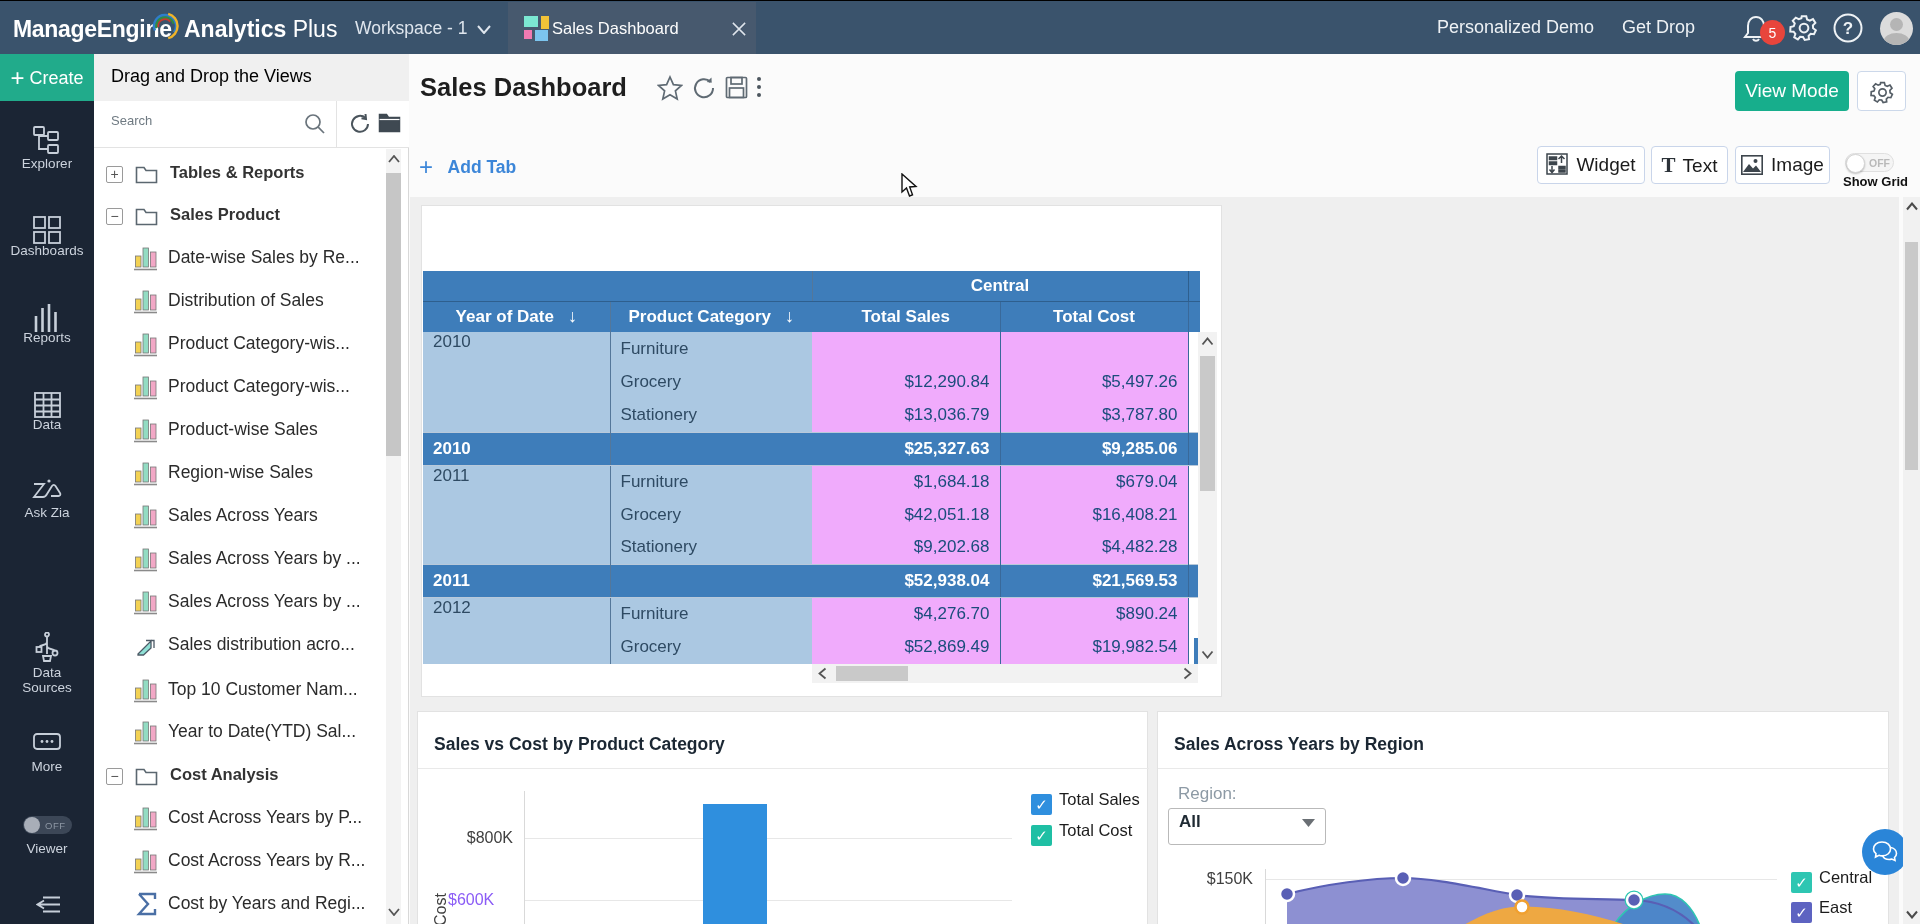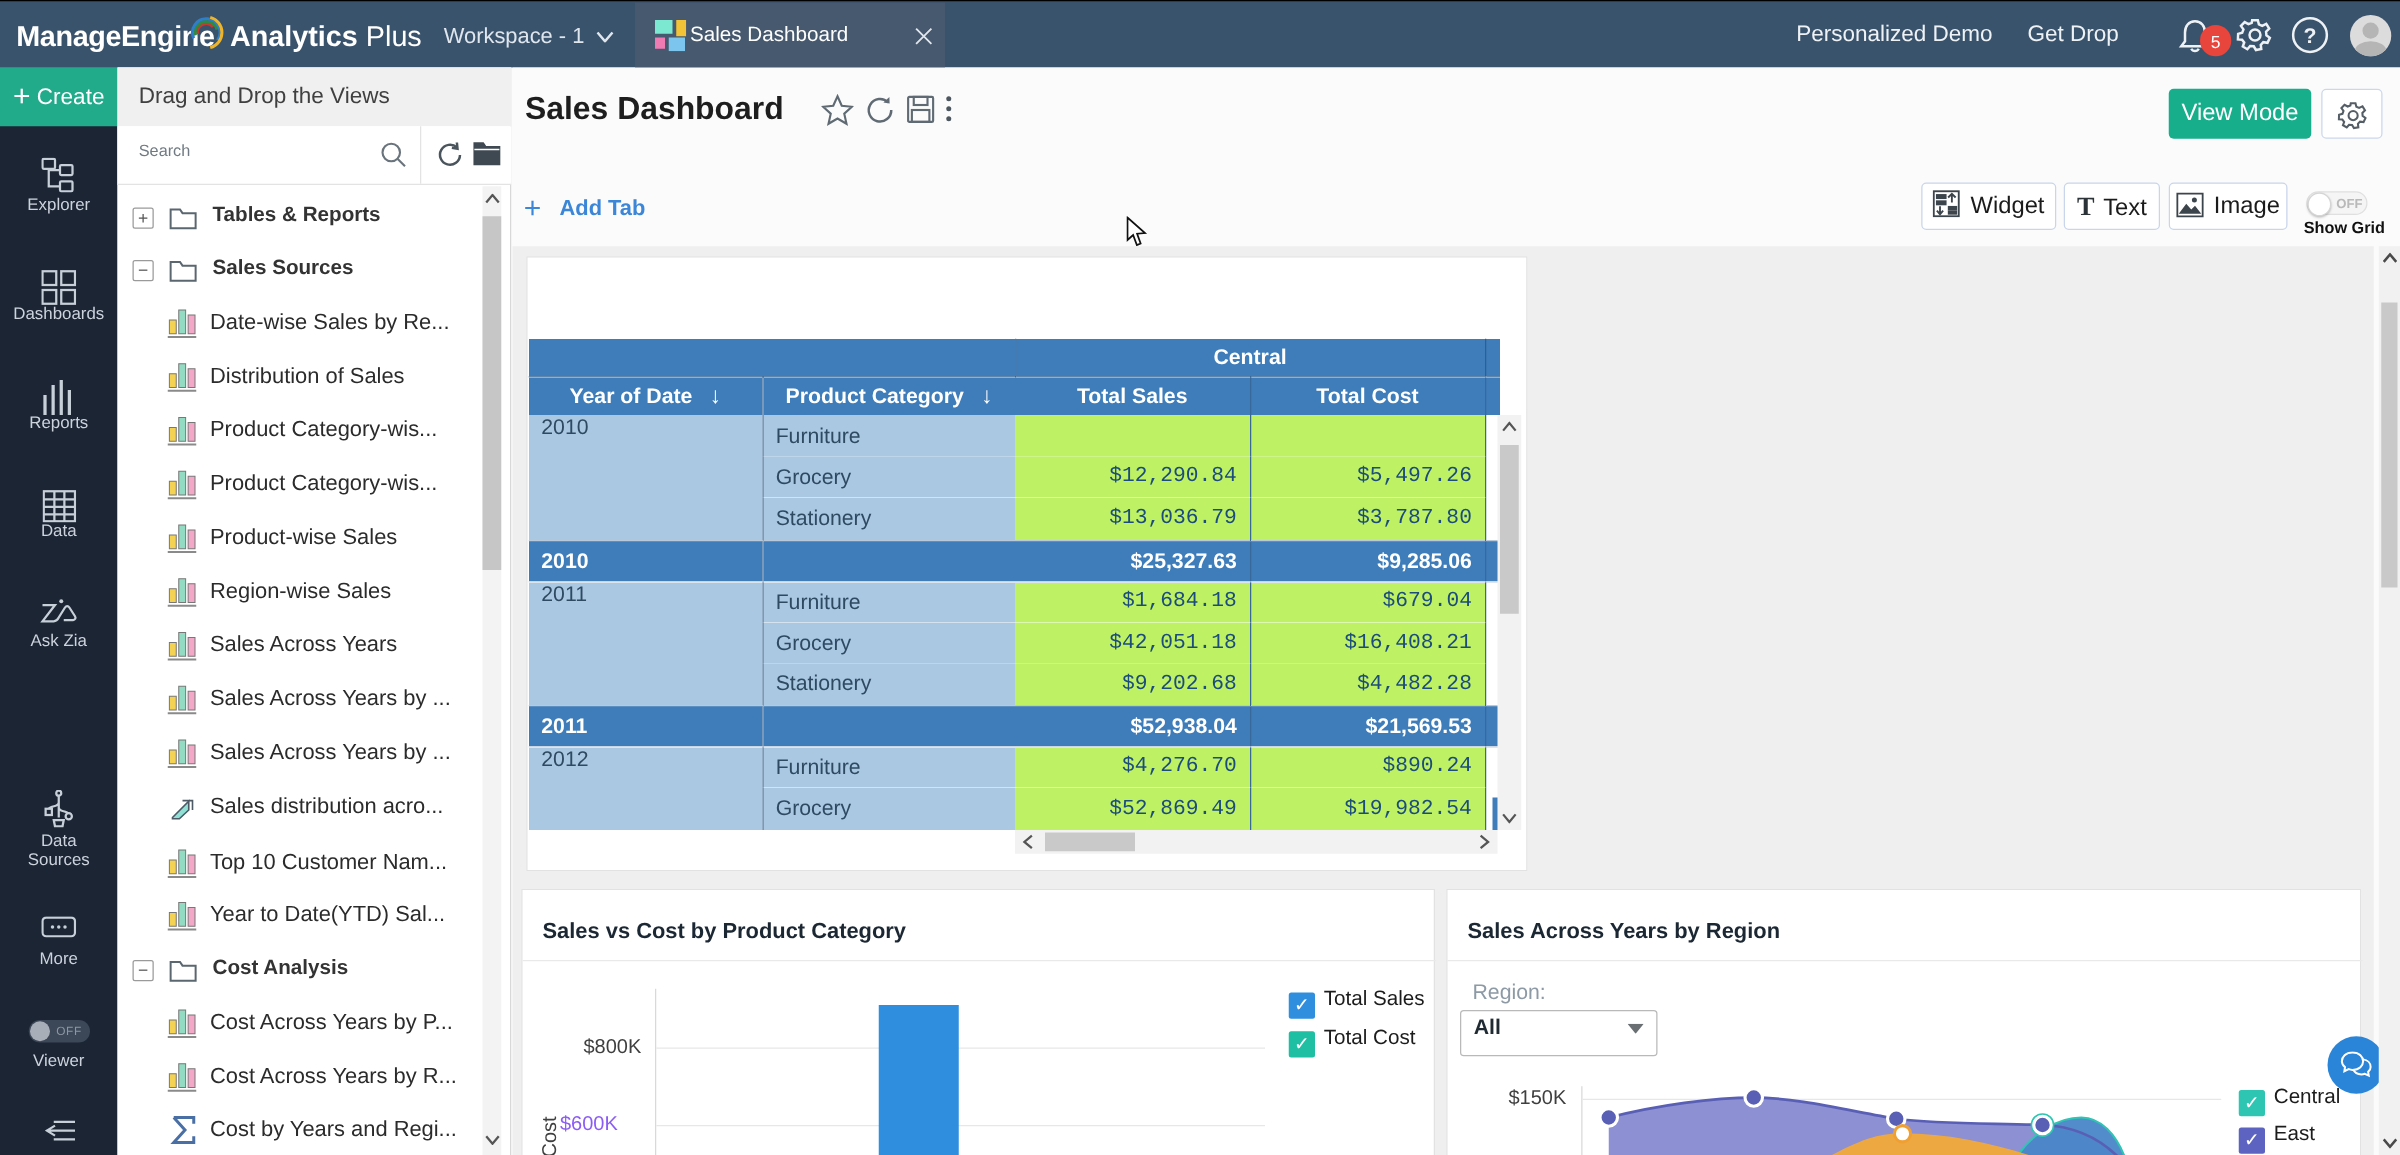--- a/index.html
+++ b/index.html
@@ -18,21 +18,21 @@
 .topright { position:absolute; top:16px; font-size:18px; color:#eef2f5; }
 
 
 #sidebar { position:absolute; left:0; top:54px; width:94px; height:870px; background:#1b2534; }
 #createbtn { position:absolute; left:0; top:0; width:94px; height:47px; background:#21ab8b; color:#fff; font-size:18px; line-height:47px; text-align:center; }
 .sbitem { position:absolute; width:94px; text-align:center; color:#ccd3dd; font-size:13.5px; }
 
 
 #lpanel { position:absolute; left:94px; top:54px; width:315px; height:870px; background:#fff; border-right:1px solid #d8d8d8; }
 #lphead { position:absolute; left:0; top:0; width:315px; height:47px; background:#f0f0f0; }
-#lphead span { position:absolute; left:17px; top:12px; font-size:18px; color:#404040; }
+#lphead span { position:absolute; left:17px; top:12px; font-size:18px; color:#000000; }
 #searchrow { position:absolute; left:0; top:47px; width:315px; height:47px; border-bottom:1px solid #e3e3e3; background:#fff; }
 #searchrow .ph { position:absolute; left:17px; top:12px; font-size:13px; color:#6f7a82; }
 .tree { position:absolute; left:0; top:0; width:315px; }
 .trow { position:absolute; left:0; width:300px; height:43px; }
 .trow .txt { position:absolute; left:74px; top:10px; font-size:17.5px; color:#2b2b2b; white-space:nowrap; }
 .trow.folder .txt { font-weight:700; color:#333; font-size:16.5px; }
 .trow .box { position:absolute; left:12px; top:13px; width:17px; height:17px; border:1px solid #9a9a9a; border-radius:2px; color:#555; font-size:14px; line-height:15px; text-align:center; background:#fff; }
 .trow .fold { position:absolute; left:41px; top:12px; }
 .trow .icon { position:absolute; left:40px; top:9px; }
 #lscroll { position:absolute; right:7px; top:95px; width:15px; height:775px; background:#f3f3f3; }
@@ -54,21 +54,21 @@
 
 
 #tbl { position:absolute; left:1px; top:65px; }
 #tbl table { border-collapse:collapse; table-layout:fixed; width:777px; }
 #tbl td { font-size:17px; padding:0 10px; overflow:hidden; white-space:nowrap; }
 .hd { background:#3e7dba; color:#fff; font-weight:700; text-align:center; }
 .cr { border-right:1px solid #54779a; }
 .cr2 { border-right:1px solid #39699a; }
 .lb { background:#abc8e2; color:#2e4a63; }
 .lb.y { vertical-align:top; padding-top:4px; }
-.num { color:#1b4c7c; text-align:right; background:#bef264;font-family:Liberation Mono, monospace; }
+.num { color:#1b4c7c; text-align:right; background:#f0abfc; }
 .sl { background:#fff; }
 .sub td { background:#3e7dba; color:#fff; font-weight:700; border-top:1px solid #b9c9da; border-bottom:1px solid #b9c9da; }
 
 
 .sbv { position:absolute; background:#f2f2f2; }
 .sbthumb { position:absolute; background:#c9c9c9; }
 
 
 #c2legend div { position:absolute; font-size:16.5px; color:#1c1c1c; }
 .chk { display:inline-block; width:21px; height:21px; border-radius:2px; color:#fff; font-size:15px; text-align:center; line-height:21px; margin-right:7px; vertical-align:-5px; }
@@ -226,21 +226,21 @@
         <svg class="fold" width="23" height="18" viewBox="0 0 23 18" style="left:41px;top:13px;">
 <path d="M1.5 16.5 L1.5 1.5 L9 1.5 L11 4.5 L21.5 4.5 L21.5 16.5 Z" fill="none" stroke="#5b6770" stroke-width="1.6"></path>
 </svg>
         <div class="txt" style="left:76px;">Tables &amp; Reports</div>
       </div>
   <div class="trow folder" style="top:141px;">
         <div class="box">−</div>
         <svg class="fold" width="23" height="18" viewBox="0 0 23 18" style="left:41px;top:13px;">
 <path d="M1.5 16.5 L1.5 1.5 L9 1.5 L11 4.5 L21.5 4.5 L21.5 16.5 Z" fill="none" stroke="#5b6770" stroke-width="1.6"></path>
 </svg>
-        <div class="txt" style="left:76px;">Sales Sources</div>
+        <div class="txt" style="left:76px;">Sales Product</div>
       </div>
   <div class="trow" style="top:183px;">
         <svg class="icon" width="25" height="27" viewBox="0 0 25 27" style="left:40px;top:8px;">
 <rect x="1.5" y="11" width="5.5" height="11" fill="#f3d254" stroke="#777" stroke-width="0.8"></rect>
 <rect x="9" y="3" width="5.5" height="19" fill="#93dcc3" stroke="#777" stroke-width="0.8"></rect>
 <rect x="16.5" y="7" width="5.5" height="15" fill="#f2a8c6" stroke="#777" stroke-width="0.8"></rect>
 <path d="M0 24.5 L23 24.5" stroke="#8a8a8a" stroke-width="1.6" fill="none"></path>
 </svg>
         <div class="txt">Date-wise Sales by Re...</div>
       </div>

